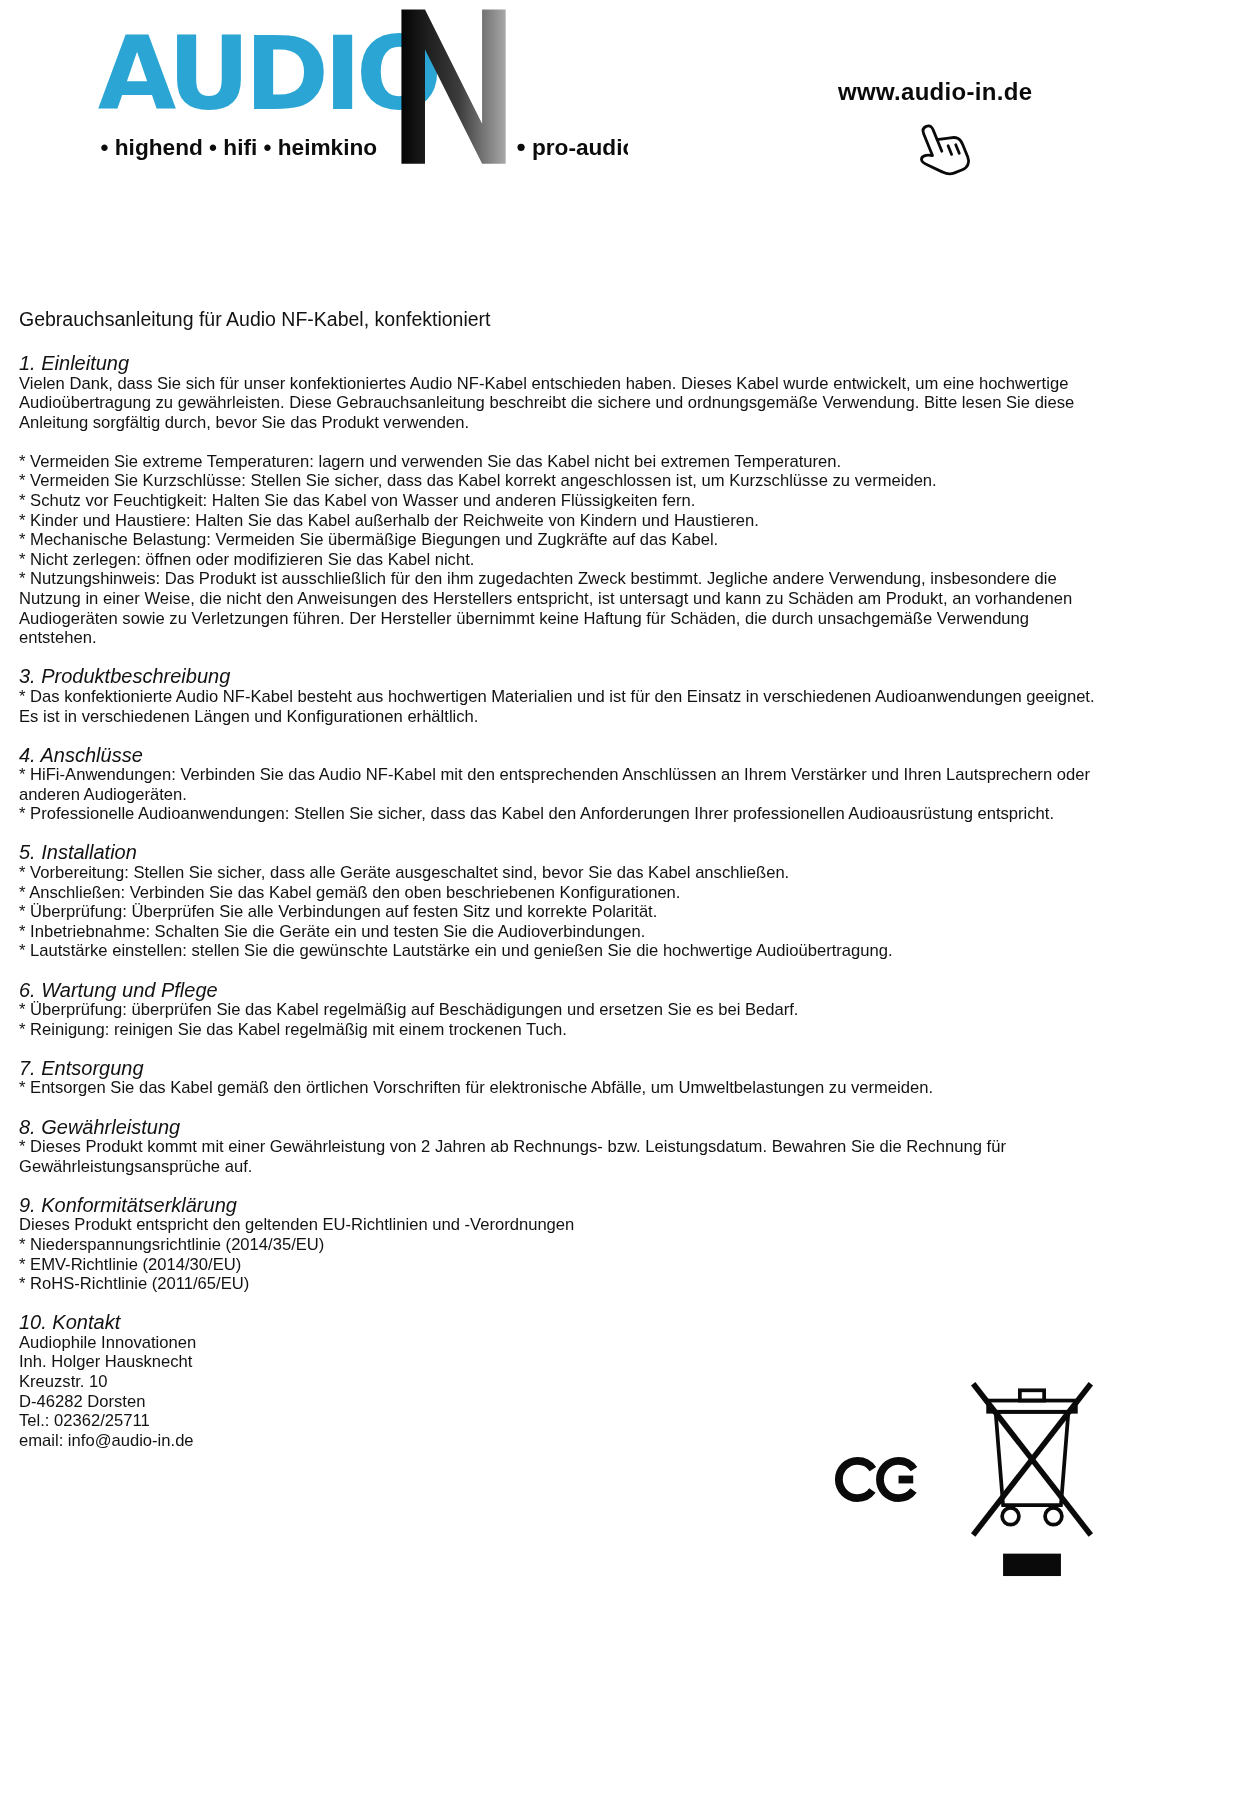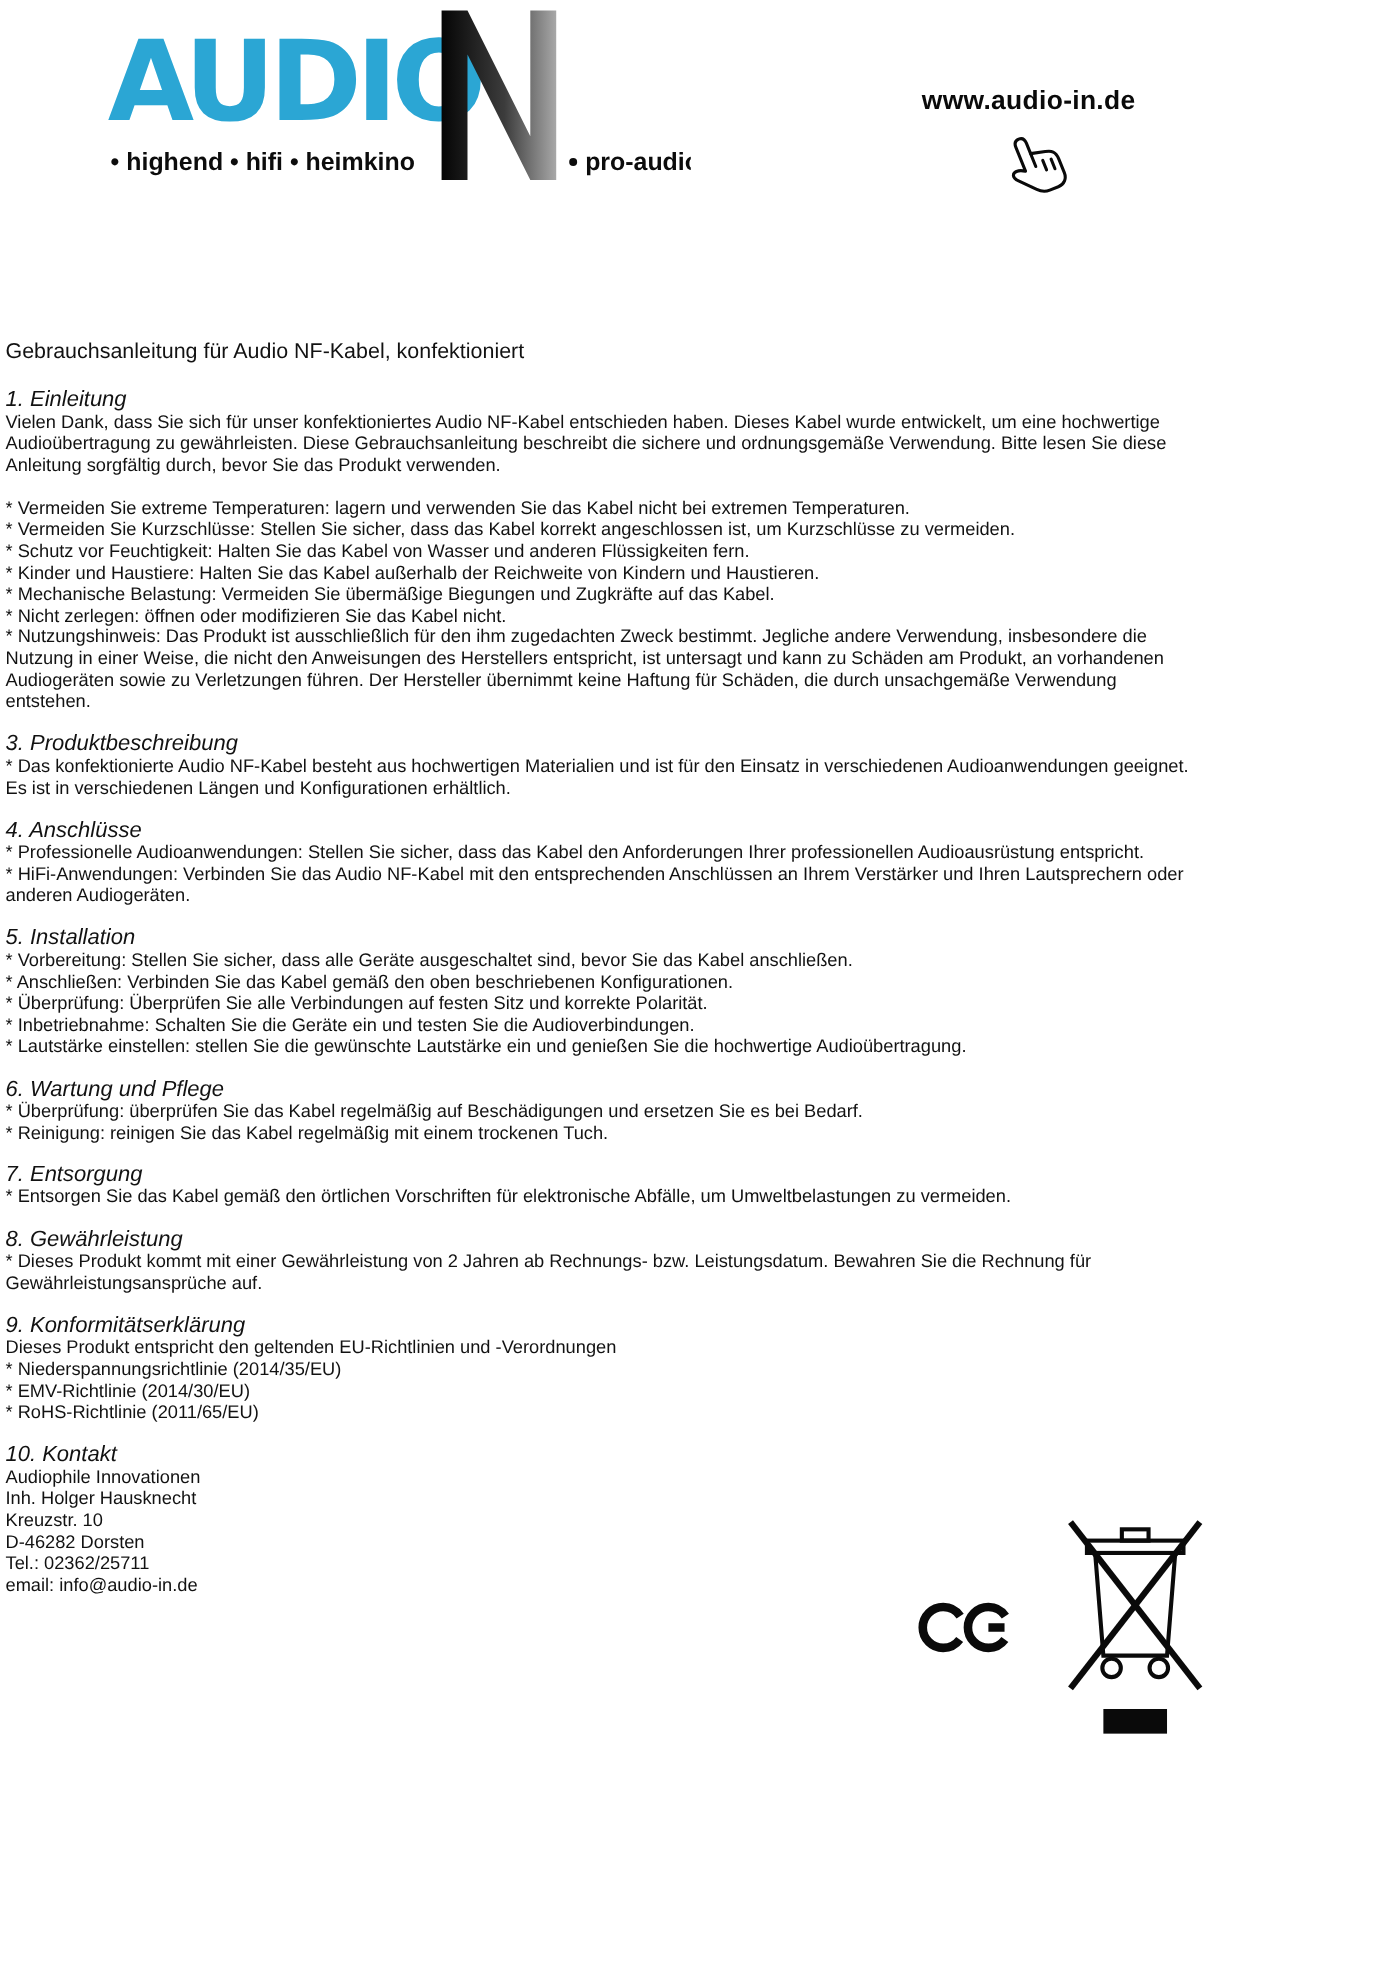--- a/index.html
+++ b/index.html
@@ -19,21 +19,21 @@
     font-size:24px; font-weight:bold; 
     letter-spacing:0.3px; color:#0a0a0a;
     cursor:pointer;
   }
   .hand-wrap {
     position:absolute; left:915px; top:118px;
     transform:rotate(-22deg);
   }
   
   .doc {
-    position:absolute; left:5px; top:308px; width:1088px;
+    position:absolute; left:19px; top:308px; width:1088px;
   }
   .doc-title {
     font-size:19.5px; font-weight:normal;
     margin-bottom:23px;
   }
   .section { margin-bottom:19.5px; }
   .sec-heading {
     font-style:italic;
     font-size:20px; line-height:19.6px;
   }
@@ -96,22 +96,22 @@
           <div class="sec-line">* Mechanische Belastung: Vermeiden Sie übermäßige Biegungen und Zugkräfte auf das Kabel.</div>
           <div class="sec-line">* Nicht zerlegen: öffnen oder modifizieren Sie das Kabel nicht.</div>
           <div class="sec-line">* Nutzungshinweis: Das Produkt ist ausschließlich für den ihm zugedachten Zweck bestimmt. Jegliche andere Verwendung, insbesondere die Nutzung in einer Weise, die nicht den Anweisungen des Herstellers entspricht, ist untersagt und kann zu Schäden am Produkt, an vorhandenen Audiogeräten sowie zu Verletzungen führen. Der Hersteller übernimmt keine Haftung für Schäden, die durch unsachgemäße Verwendung entstehen.</div>
         </div>
         <div class="section">
           <div class="sec-heading">3. Produktbeschreibung</div>
           <div class="sec-line">* Das konfektionierte Audio NF-Kabel besteht aus hochwertigen Materialien und ist für den Einsatz in verschiedenen Audioanwendungen geeignet. Es ist in verschiedenen Längen und Konfigurationen erhältlich.</div>
         </div>
         <div class="section">
           <div class="sec-heading">4. Anschlüsse</div>
+          <div class="sec-line">* HiFi-Anwendungen: Verbinden Sie das Audio NF-Kabel mit den entsprechenden Anschlüssen an Ihrem Verstärker und Ihren Lautsprechern oder anderen Audiogeräten.</div>
           <div class="sec-line">* Professionelle Audioanwendungen: Stellen Sie sicher, dass das Kabel den Anforderungen Ihrer professionellen Audioausrüstung entspricht.</div>
-          <div class="sec-line">* HiFi-Anwendungen: Verbinden Sie das Audio NF-Kabel mit den entsprechenden Anschlüssen an Ihrem Verstärker und Ihren Lautsprechern oder anderen Audiogeräten.</div>
         </div>
         <div class="section">
           <div class="sec-heading">5. Installation</div>
           <div class="sec-line">* Vorbereitung: Stellen Sie sicher, dass alle Geräte ausgeschaltet sind, bevor Sie das Kabel anschließen.</div>
           <div class="sec-line">* Anschließen: Verbinden Sie das Kabel gemäß den oben beschriebenen Konfigurationen.</div>
           <div class="sec-line">* Überprüfung: Überprüfen Sie alle Verbindungen auf festen Sitz und korrekte Polarität.</div>
           <div class="sec-line">* Inbetriebnahme: Schalten Sie die Geräte ein und testen Sie die Audioverbindungen.</div>
           <div class="sec-line">* Lautstärke einstellen: stellen Sie die gewünschte Lautstärke ein und genießen Sie die hochwertige Audioübertragung.</div>
         </div>
         <div class="section">

